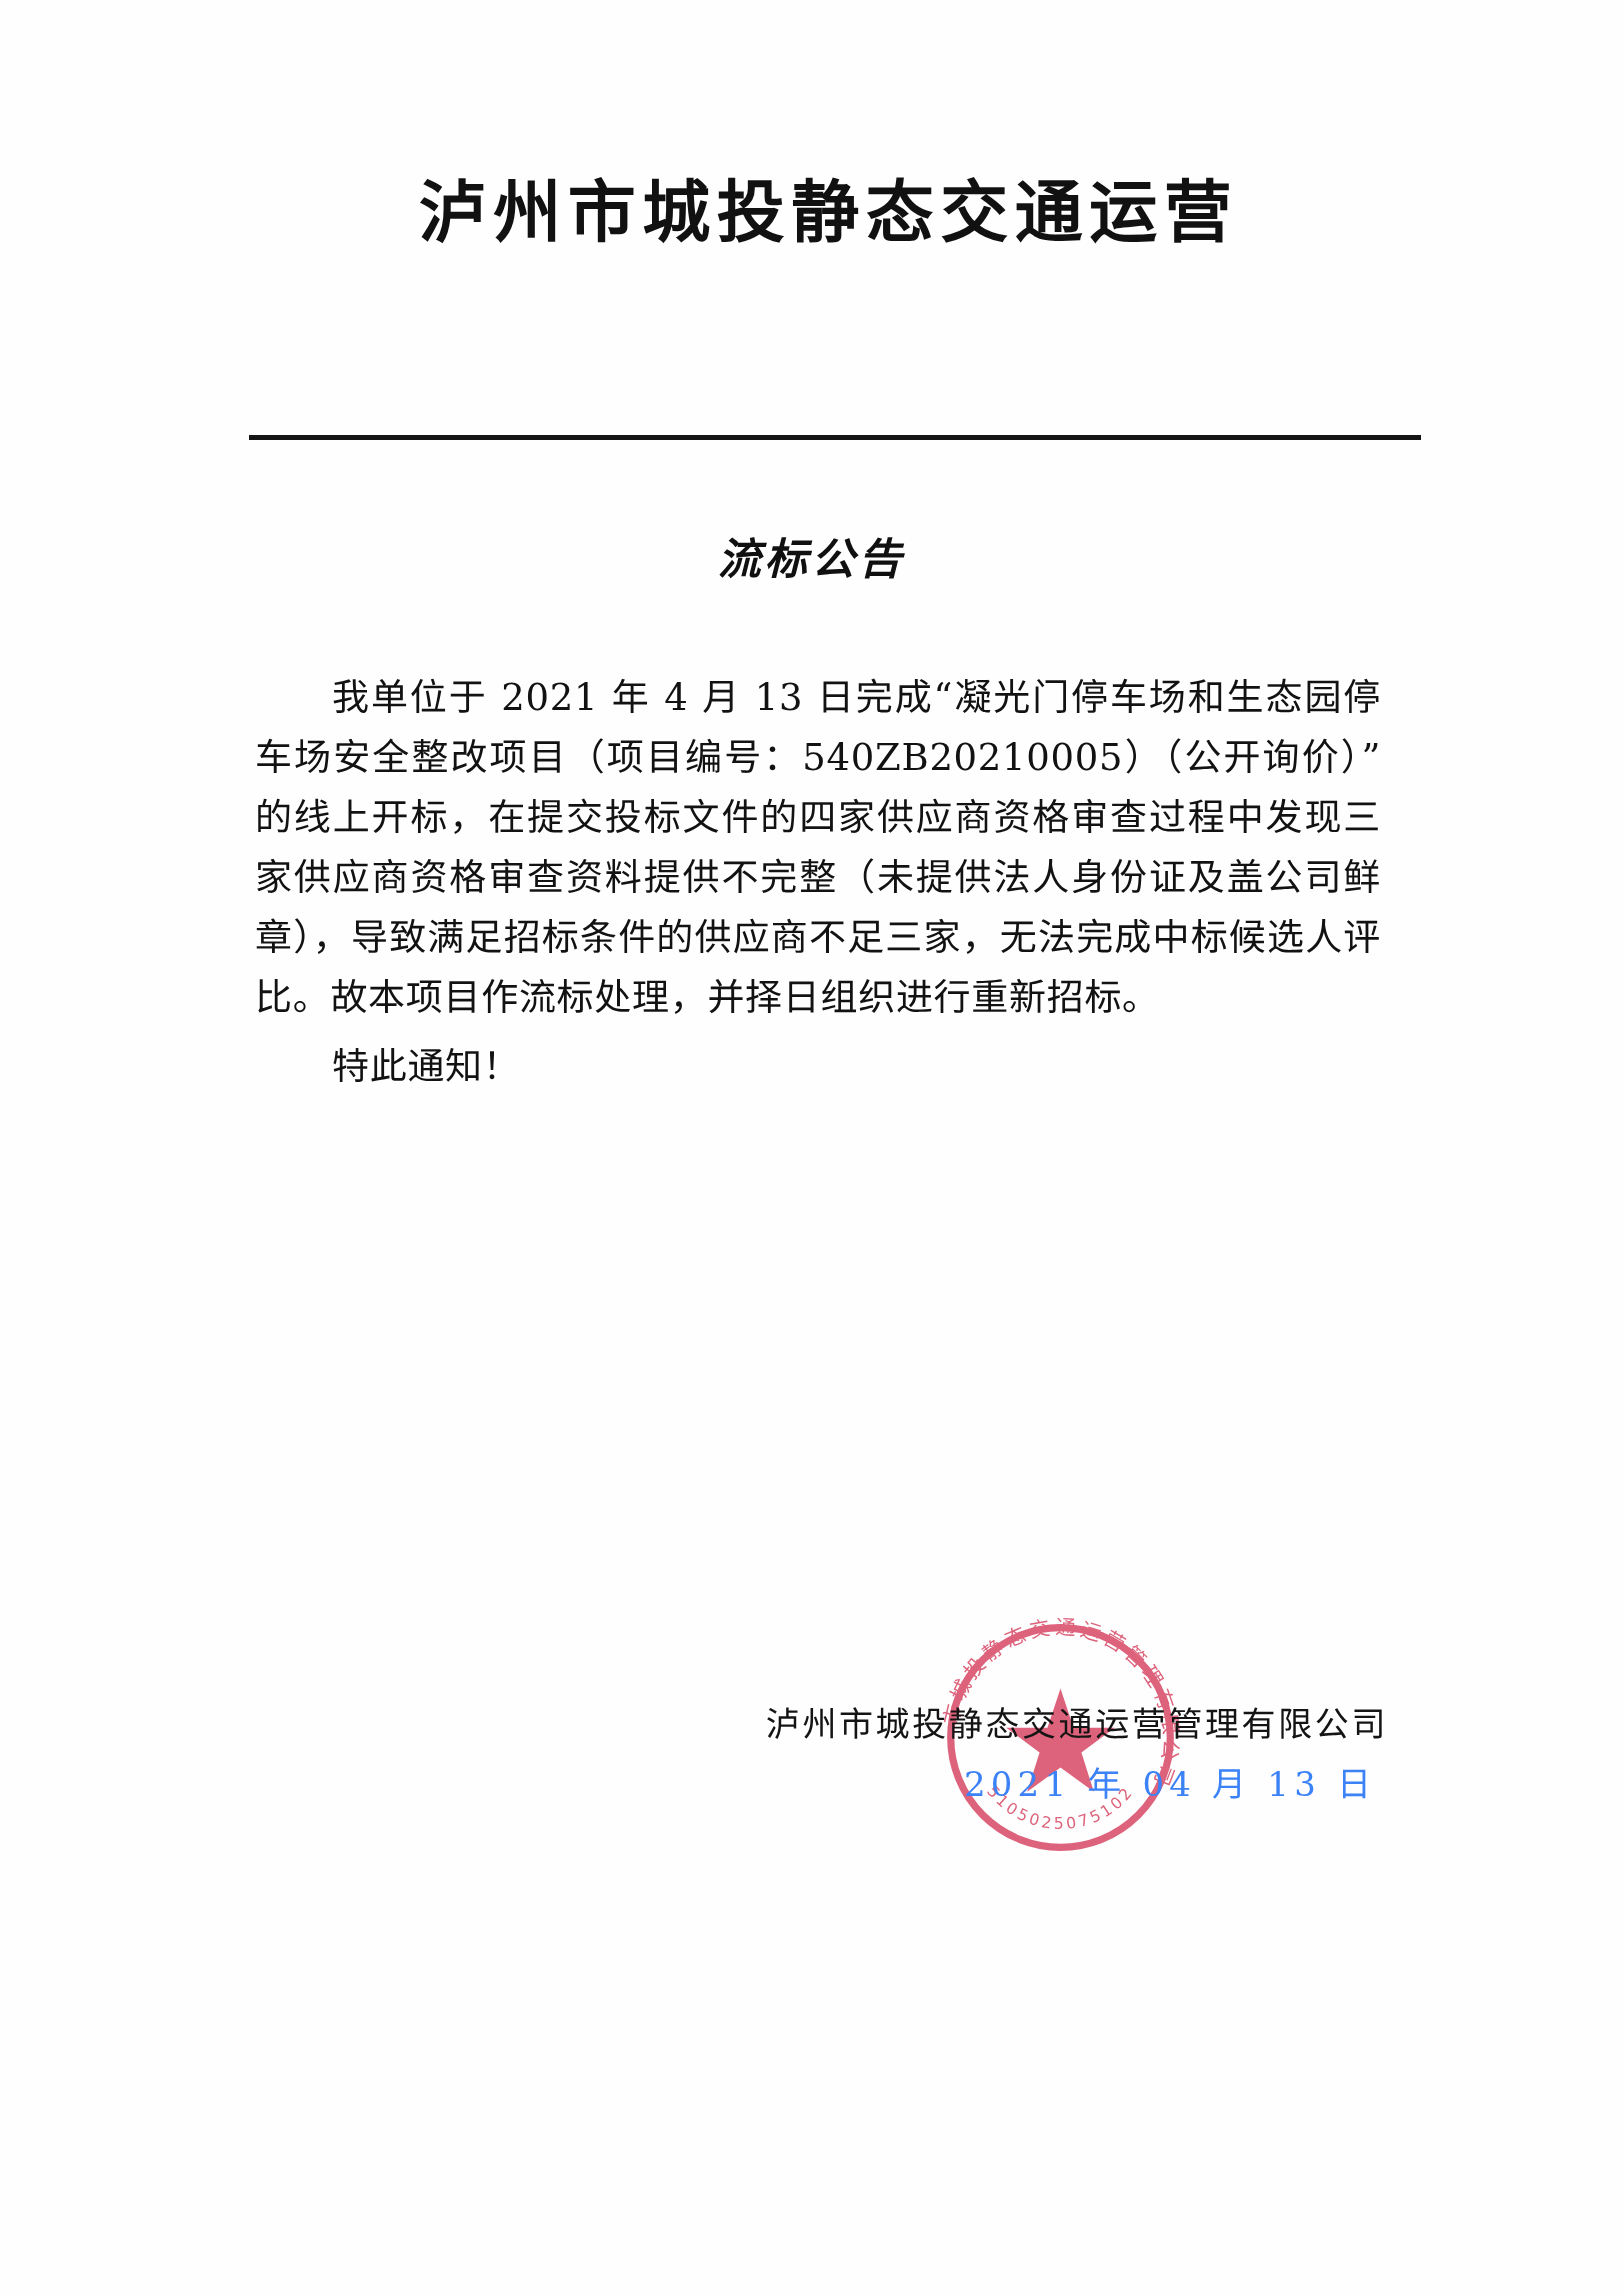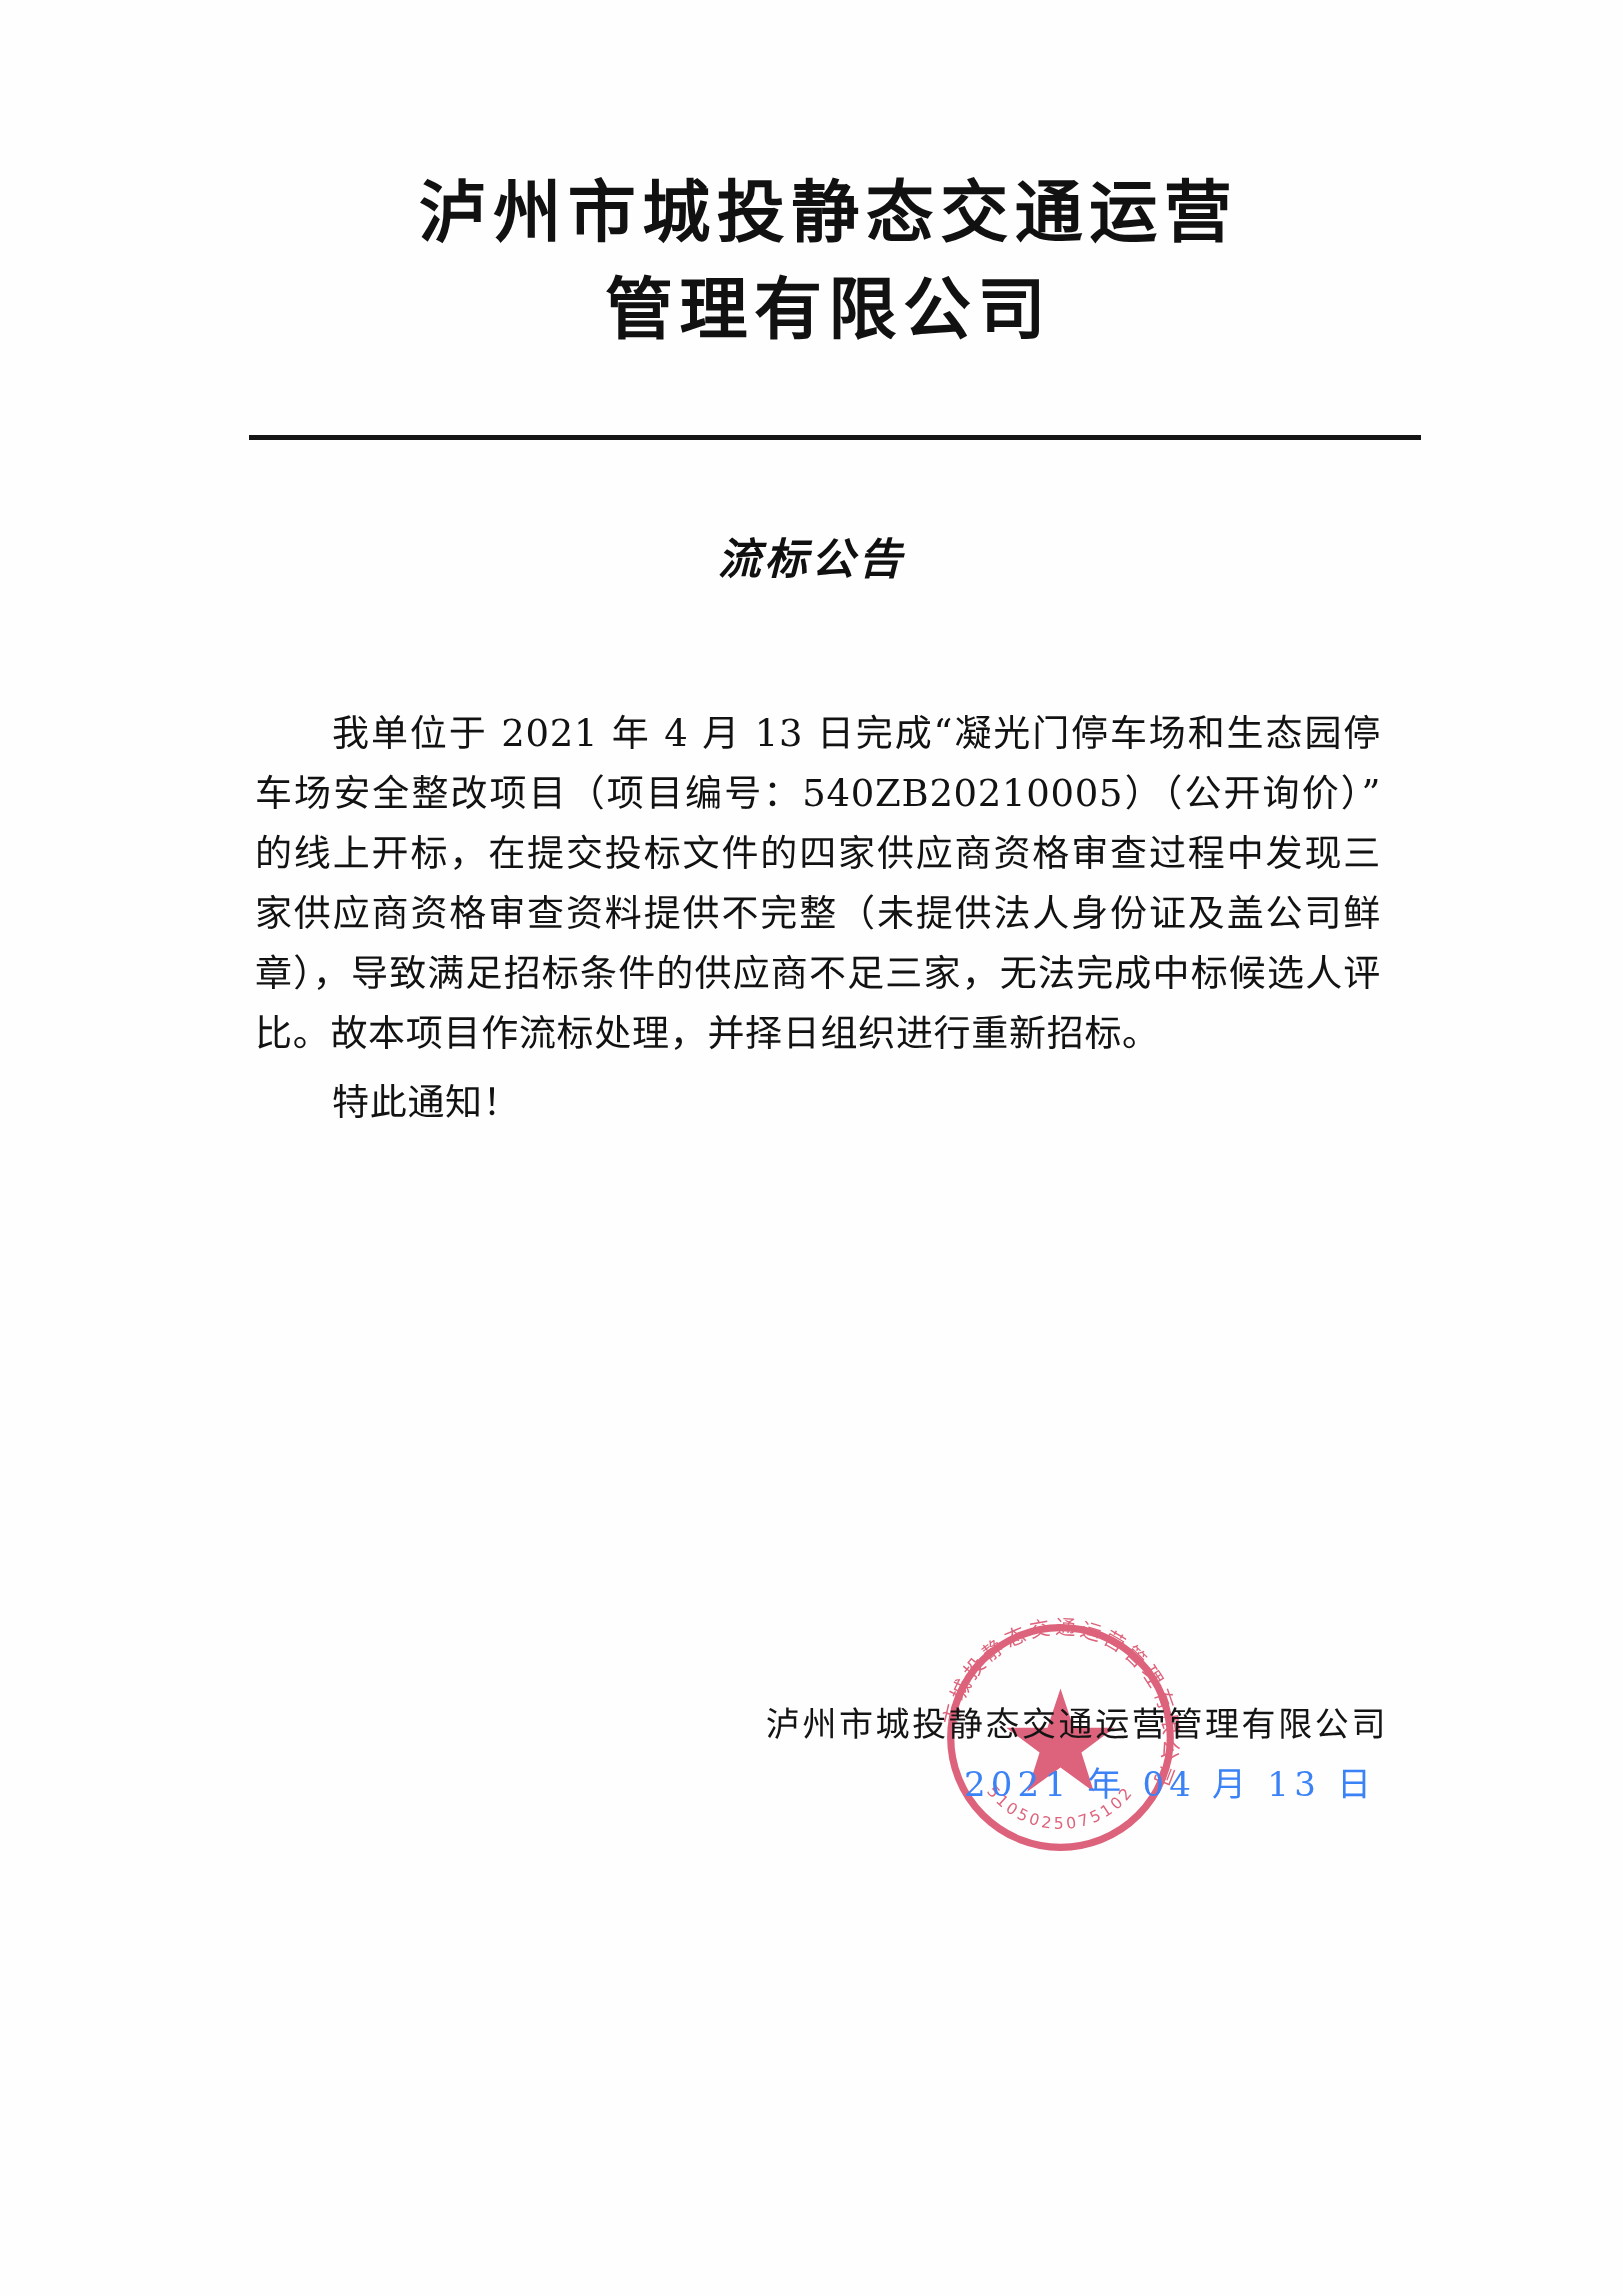--- a/index.html
+++ b/index.html
@@ -63,21 +63,20 @@
     color: #101010;
     font-style: italic;
   }
 
   
   .body-block {
     position: absolute;
     left: 255px;
     top: 668px;
     width: 1126px;
-    margin-top: 36px;
   }
   .para {
     font-family: "DejaVu Serif", "Liberation Serif", serif;
     font-size: 37px;
     line-height: 1.62;
     letter-spacing: 0.7px;
     color: #121212;
     text-align: justify;
     text-justify: inter-ideograph;
     margin: 0 0 9.2px 0;
@@ -126,21 +125,20 @@
     font-family: "DejaVu Sans", "Liberation Sans", sans-serif;
   }
 </style>
 </head>
 <body>
 
 <div class="page">
 
   <div class="letterhead">
     <div class="letterhead-line">泸州市城投静态交通运营</div>
-    <div class="letterhead-line">管理有限公司</div>
   </div>
   <div class="letterhead-rule"></div>
 
   <div class="doc-title">流标公告</div>
 
   <div class="body-block">
     <p class="para indent">我单位于 2021 年 4 月 13 日完成“凝光门停车场和生态园停车场安全整改项目（项目编号：540ZB20210005）（公开询价）”的线上开标，在提交投标文件的四家供应商资格审查过程中发现三家供应商资格审查资料提供不完整（未提供法人身份证及盖公司鲜章），导致满足招标条件的供应商不足三家，无法完成中标候选人评比。故本项目作流标处理，并择日组织进行重新招标。</p>
     <p class="para indent">特此通知！</p>
   </div>
 

